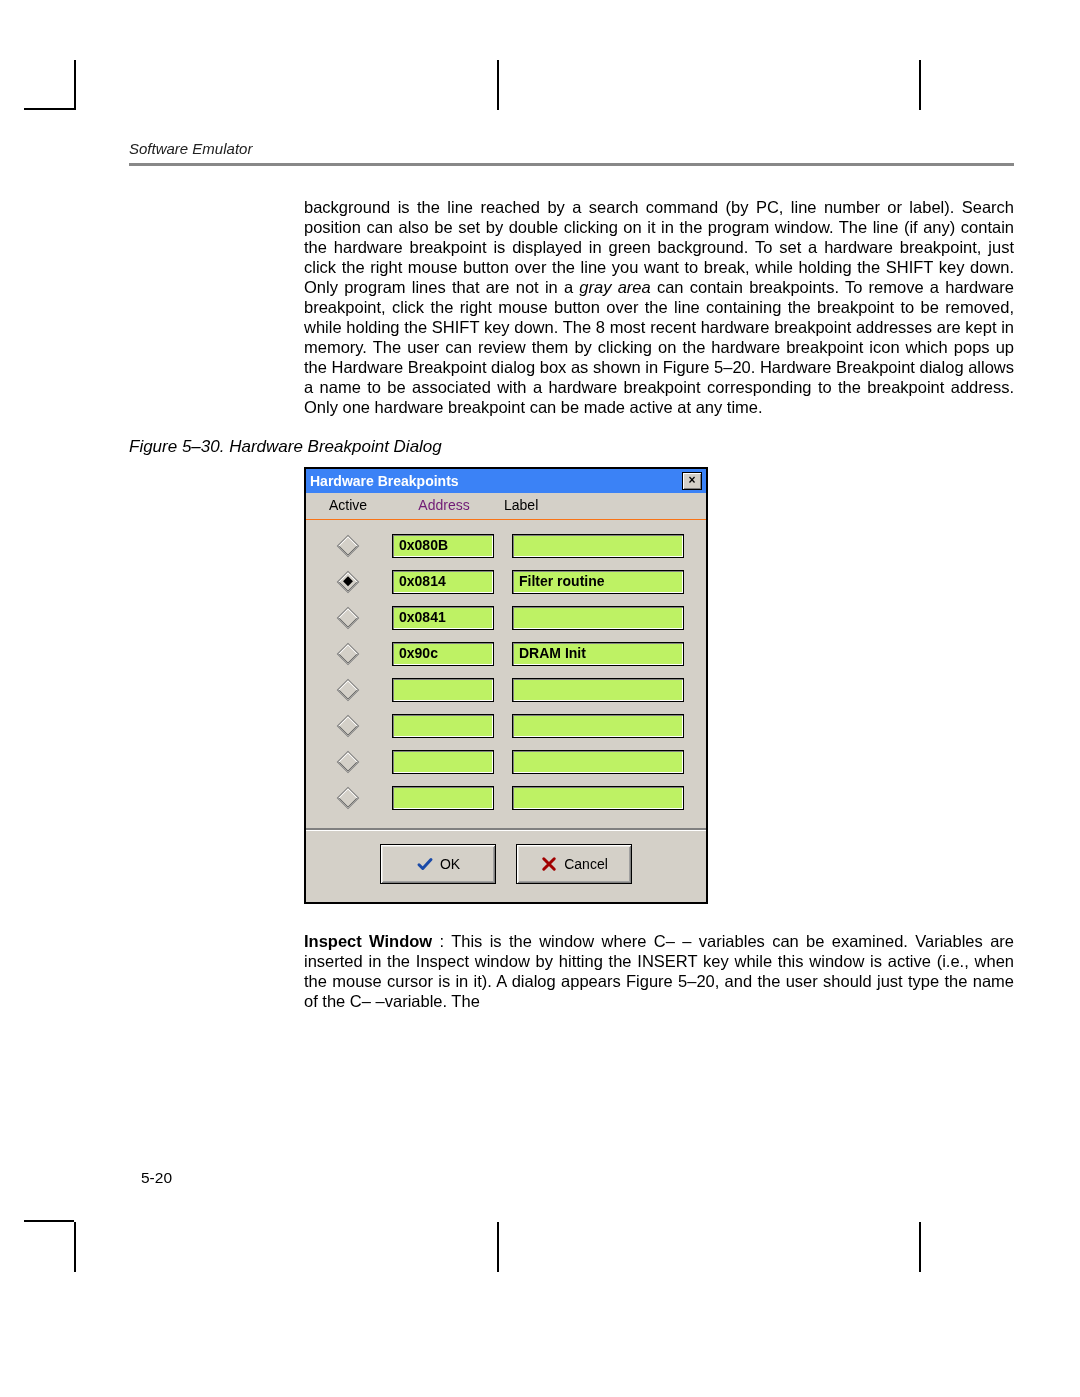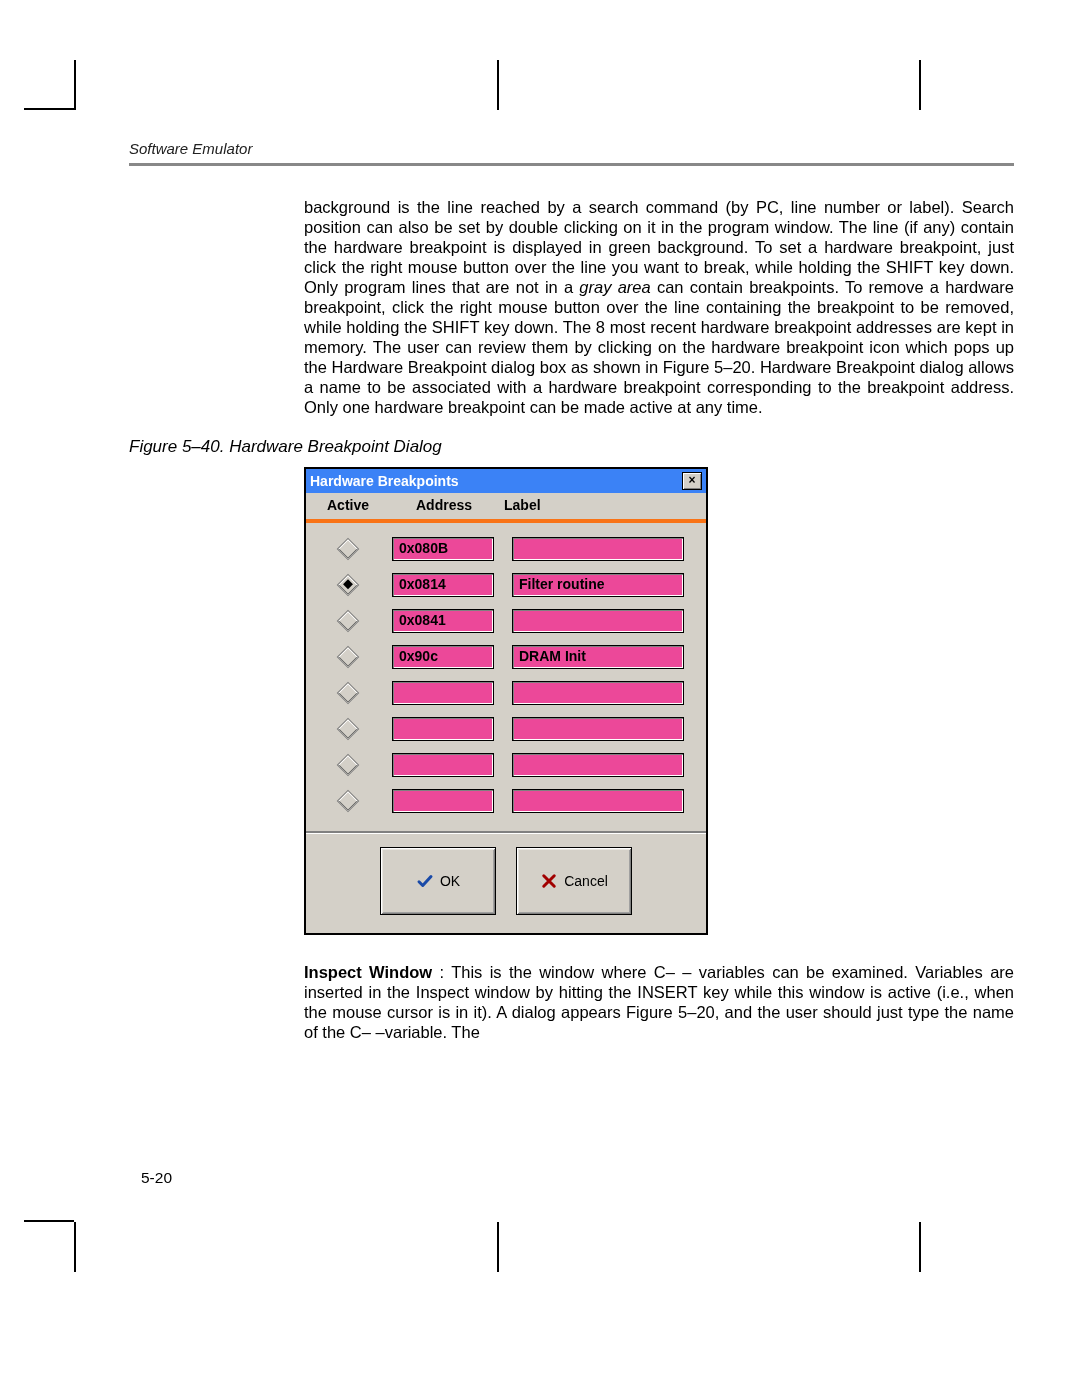--- a/index.html
+++ b/index.html
@@ -82,27 +82,27 @@
     border: 1px solid #000;
     box-shadow: inset 1px 1px #fff, inset -1px -1px #808080;
     color: #000;
     font-weight: bold;
     font-size: 12px;
     line-height: 14px;
     text-align: center;
   }
   .headers {
     display: flex;
-    font-weight: bold;
+    font-weight: normal;
     font-size: 14px;
     padding: 4px 6px 6px 6px;
-    border-bottom: 4px solid #f97316;
+    border-bottom: 1px solid #f97316;
   }
   .headers .col-active { width: 72px; text-align: center; color:#000;}
-  .headers .col-addr   { width: 120px; text-align: center; color:#000000;}
+  .headers .col-addr   { width: 120px; text-align: center; color:#701a75;}
   .headers .col-label  { flex: 1;     color:#000000;}
   .rows {
     padding: 8px 6px 6px 6px;
   }
   .bp-row {
     display: flex;
     align-items: center;
     height: 36px;
     gap: 8px;
   }
@@ -123,21 +123,21 @@
   }
   .diamond.selected::after {
     content: "";
     position: absolute;
     top: 3px; left: 3px;
     width: 7px; height: 7px;
     background: #000;
   }
   .text-cell {
     height: 24px;
-    background: #ec4899;
+    background: #bef264;
     border: 1px solid #000;
     box-shadow: inset 1px 1px #808080, inset -1px -1px #fff;
     font-size: 14px;
     font-weight: bold;
     padding: 2px 6px;
     box-sizing: border-box;
     overflow: hidden;
     white-space: nowrap;
   }
   .addr-cell { width: 102px; }
@@ -151,21 +151,21 @@
   }
   .btn-row {
     display: flex;
     justify-content: center;
     gap: 20px;
     padding: 14px 0 18px 0;
   }
   .dlg-btn {
     height: 34px;
     min-width: 94px;
-    padding: 16px 10px;
+    padding: 2px 10px;
     background: #d4d0c8;
     border: 1px solid #000;
     box-shadow: inset 1px 1px #fff, inset -1px -1px #808080,
                 inset 2px 2px #e8e6e0, inset -2px -2px #a0a0a0;
     display: flex;
     align-items: center;
     justify-content: center;
     gap: 6px;
     font-size: 14px;
     color: #000;
@@ -189,21 +189,21 @@
   <div class="crop-bot-mid-v"></div>
   <div class="crop-bot-right-v"></div>
 
   <div class="running-head">Software Emulator</div>
   <hr class="hr-line">
 
   <p class="body-block">
     <span>background is the line reached by a search command (by PC, line number or label). Search position can also be set by double clicking on it in the program window. The line (if any) contain the hardware breakpoint is displayed in green background. To set a hardware breakpoint, just click the right mouse button over the line you want to break, while holding the SHIFT key down. Only program lines that are not in a </span><span class="italic">gray area</span><span> can contain breakpoints. To remove a hardware breakpoint, click the right mouse button over the line containing the breakpoint to be removed, while holding the SHIFT key down. The 8 most recent hardware breakpoint addresses are kept in memory. The user can review them by clicking on the hardware breakpoint icon which pops up the Hardware Breakpoint dialog box as shown in Figure 5–20. Hardware Breakpoint dialog allows a name to be associated with a hardware breakpoint corresponding to the breakpoint address. Only one hardware breakpoint can be made active at any time.</span>
   </p>
 
-  <div class="figure-caption">Figure 5–40. Hardware Breakpoint Dialog</div>
+  <div class="figure-caption">Figure 5–30. Hardware Breakpoint Dialog</div>
 
   <div class="dialog">
     <div class="titlebar">
       <span>Hardware Breakpoints</span>
       <span class="close-box">×</span>
     </div>
     <div class="headers">
       <div class="col-active">Active</div>
       <div class="col-addr">Address</div>
       <div class="col-label">Label</div>

